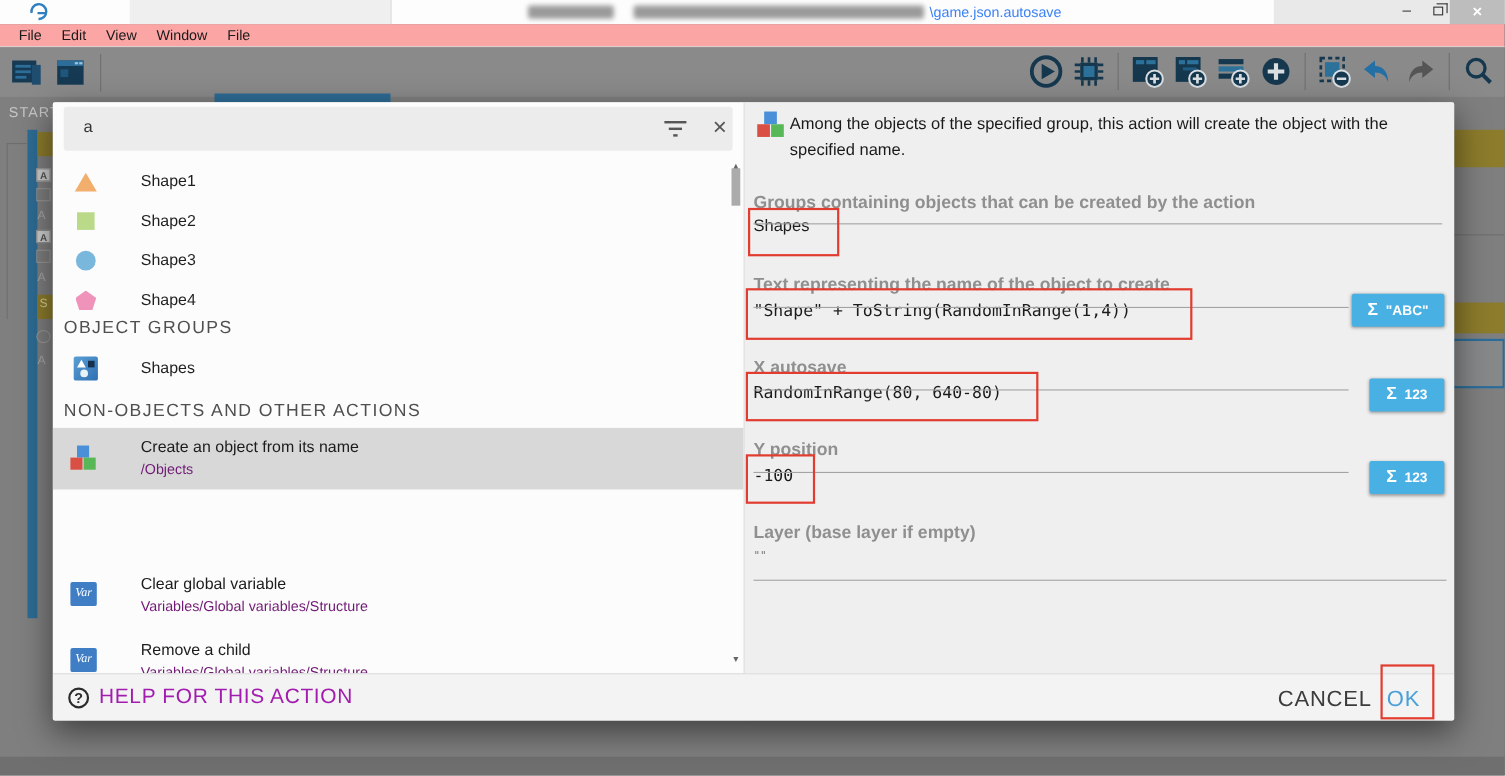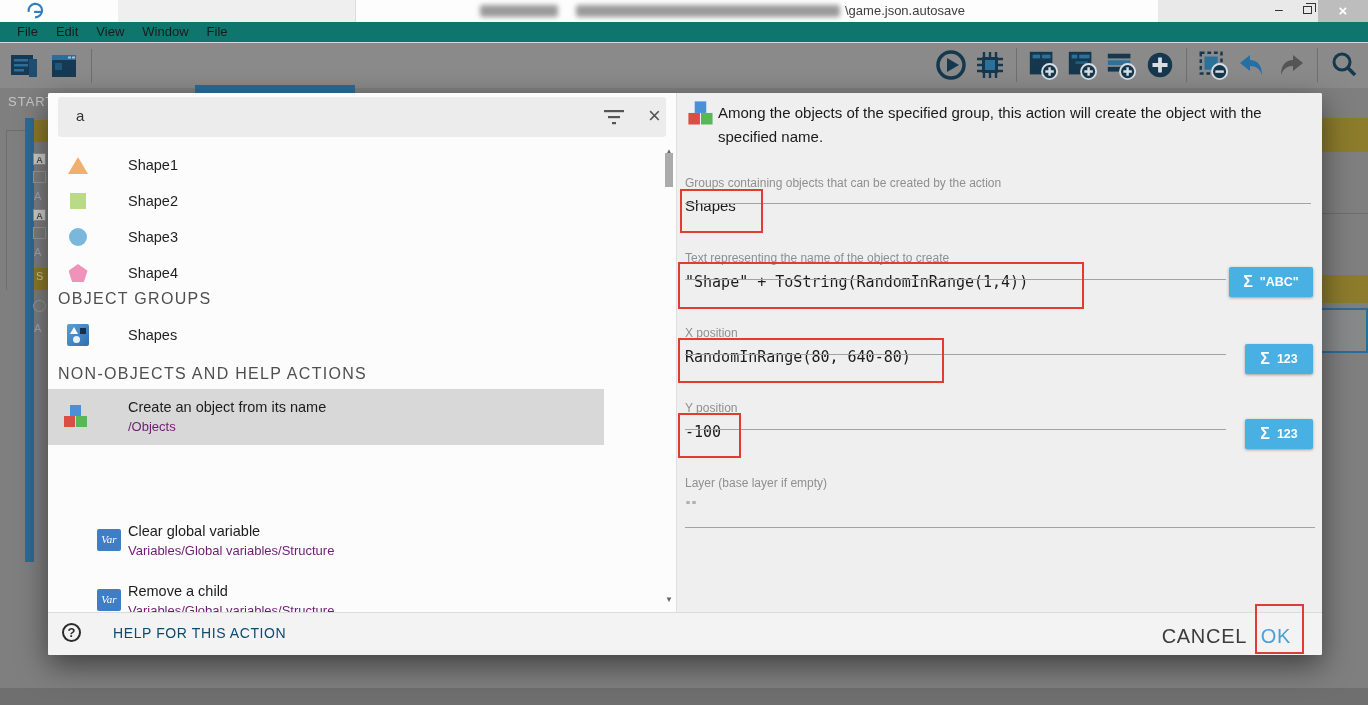--- a/index.html
+++ b/index.html
@@ -7,31 +7,31 @@
   .page { position:relative; width:1368px; height:705px; background:#7f7f7f; overflow:hidden;
           font-family:"Liberation Sans", sans-serif; }
 
   
   .titlebar { position:absolute; top:0; left:0; width:1368px; height:22px; background:#fdfdfd; }
   .tb-tabblock { position:absolute; left:118px; top:0; width:238px; height:22px; background:#efefef; border-right:1px solid #ddd; }
   .logo { position:absolute; left:26px; top:2px; width:18px; height:18px; }
   .blurbar { position:absolute; top:5px; height:12px; background:#9a9a9a; filter:blur(2.5px); border-radius:2px; }
   .blur1 { left:480px; width:78px; }
   .blur2 { left:576px; width:264px; }
-  .title-text { position:absolute; left:845px; top:3px; font-size:13px; color:#404040; white-space:pre; }
+  .title-text { position:absolute; left:845px; top:3px; font-size:13px; color:#3b82f6; white-space:pre; }
   .tb-right { position:absolute; left:1158px; top:0; width:210px; height:22px; background:#e9e9e9; }
   .winbtn { position:absolute; top:0; height:22px; width:34px; text-align:center; color:#333; cursor:default; }
   .btn-min { left:1262px; font-size:14px; line-height:18px; }
   .btn-restore { left:1292px; }
   .restore-glyph { position:absolute; left:11px; top:6px; width:9px; height:8px; border:1px solid #333; background:#e9e9e9; }
   .restore-glyph::before { content:""; position:absolute; left:2px; top:-4px; width:9px; height:8px; border:1px solid #333; border-bottom:none; border-left:none; }
   .btn-close { left:1318px; width:50px; background:#bdbdbd; color:#fff; font-size:15px; line-height:21px; font-weight:bold; }
 
   
-  .menubar { position:absolute; top:22px; left:0; width:1368px; height:21px; background:#0f766e;
+  .menubar { position:absolute; top:22px; left:0; width:1368px; height:21px; background:#fca5a5;
              border-bottom:1px solid #d8d8d8; display:flex; align-items:center; padding-left:8px; }
   .menu-item { font-size:13px; color:#1a1a1a; padding:0 9px; line-height:20px; }
 
   
   .toolbar { position:absolute; top:43px; left:0; width:1368px; height:45px; background:#8a8a8a; }
   .tool-left { position:absolute; left:8px; top:6px; display:flex; align-items:center; gap:8px; }
   .tool-right { position:absolute; right:8px; top:5px; display:flex; align-items:center; gap:7px; }
   .tsep { width:1px; height:34px; background:#6f6f6f; margin:0 3px; }
   .ticon { width:32px; height:32px; display:flex; align-items:center; justify-content:center; }
 
@@ -64,21 +64,21 @@
   .sb-arrow { position:absolute; left:616px; width:10px; font-size:8px; color:#666; text-align:center; }
   .sb-thumb { position:absolute; left:617px; top:60px; width:8px; height:34px; background:#ababab; }
 
   
   .obj-row { position:absolute; left:0; width:616px; height:36px; }
   .obj-ico { position:absolute; left:16px; top:50%; transform:translateY(-50%); width:28px; height:24px;
              display:flex; align-items:center; justify-content:center; }
   .obj-label { position:absolute; left:80px; top:50%; transform:translateY(-50%); font-size:14.5px; color:#1f1f1f; }
   .sec-header { position:absolute; left:10px; width:600px; font-size:16px; color:#4f4f4f; letter-spacing:1.3px; }
 
-  .act-row { position:absolute; left:0; width:556px; height:56px; }
+  .act-row { position:absolute; left:0; width:628px; height:56px; }
   .act-row.selected { background:#d8d8d8; }
   .act-ico { position:absolute; left:16px; top:16px; }
   .act-title { position:absolute; left:80px; top:10px; font-size:14.5px; color:#1c1c1c; }
   .act-sub { position:absolute; left:80px; top:30px; font-size:13px; color:#701a75; }
 
   
   .sh-triangle { width:0; height:0; border-left:10px solid transparent; border-right:10px solid transparent; border-bottom:17px solid #f2ae6c; }
   .sh-square { width:16px; height:16px; background:#bad989; }
   .sh-circle { width:18px; height:18px; border-radius:50%; background:#79b7dd; }
   .sh-pentagon { width:19px; height:18px; background:#f093ba; clip-path:polygon(50% 0,100% 38%,81% 100%,19% 100%,0 38%); }
@@ -91,35 +91,35 @@
   .cubes .c1 { left:6px; top:0; background:#4a90d9; }
   .cubes .c2 { left:0; top:11px; background:#d94f43; }
   .cubes .c3 { left:12px; top:11px; background:#58b857; }
   .move-ico { position:relative; width:24px; height:24px; }
   .move-ico i { position:absolute; border-radius:50%; }
   .move-ico .m1 { left:1px; top:2px; width:9px; height:9px; background:#4a78c4; }
   .move-ico .m2 { left:12px; top:0; width:10px; height:10px; background:#6f9fd8; }
   .move-ico .m3 { left:4px; top:13px; width:10px; height:10px; background:#3c69b4; }
   .move-ico .m4 { left:15px; top:14px; width:8px; height:8px; background:#9ab8dd; }
   .var-ico { width:24px; height:22px; background:#3f7ec5; border-radius:2px; color:#fff; text-align:center;
-             font-family:"Liberation Serif", serif; font-style:italic; font-size:11px; line-height:21px;margin-left:33px; }
+             font-family:"Liberation Serif", serif; font-style:italic; font-size:11px; line-height:21px; }
 
   
   .dlg-footer { position:absolute; left:0; top:519px; width:1274px; height:43px; background:#f3f3f3; border-top:1px solid #dcdcdc; z-index:5; }
   .help-wrap { position:absolute; left:14px; top:10px; display:flex; align-items:center; gap:9px; }
   .help-ic { width:19px; height:19px; border:2px solid #2b2b2b; border-radius:50%; color:#2b2b2b; font-size:13px; font-weight:bold; text-align:center; line-height:16px; }
-  .help-label { font-size:14px; color:#0c4a6e; letter-spacing:.6px;margin-left:23px; }
+  .help-label { font-size:19px; color:#a21caf; letter-spacing:.6px; }
   .ftr-btn { position:absolute; top:12px; font-size:20px; letter-spacing:.7px; }
   .btn-cancel { right:75px; color:#3c3c3c; }
   .btn-ok { right:31px; color:#4aa0d8; }
 
   
   .desc-ico { position:absolute; left:12px; top:9px; transform:scale(1.05); }
   .desc-text { position:absolute; left:41px; top:8px; width:588px; font-size:15px; color:#1a1a1a; line-height:24px; }
-  .fld-label { position:absolute; left:8px; font-size:12px; color:#8f8f8f; }
+  .fld-label { position:absolute; left:8px; font-size:16px; color:#8f8f8f;font-weight:bold; }
   .fld-value { position:absolute; left:8px; font-size:15px; color:#1b1b1b; white-space:pre; }
   .mono { font-family:"DejaVu Sans Mono", monospace; }
   .fld-line { position:absolute; left:8px; border-bottom:1px solid #a3a3a3; }
   .tiny-quotes { font-family:"DejaVu Sans Mono", monospace; font-size:10px; color:#777; }
   .sigma-btn { position:absolute; background:#49b0e4; color:#fff; border-radius:2px; box-shadow:0 1px 3px rgba(0,0,0,.35);
                display:flex; align-items:center; justify-content:center; gap:7px; height:30px; }
   .sigma-btn .sg { font-size:16px; font-weight:bold; }
   .sigma-btn .sgt { font-size:12.5px; font-weight:bold; }
 
   
@@ -329,21 +329,21 @@
         <div class="obj-ico">
             <div class="grp-ico">
               <i class="g1"></i>
               <i class="g2"></i>
               <i class="g3"></i>
             </div>
           </div>
         <div class="obj-label">Shapes</div>
       </div>
 
-      <div class="sec-header" style="top:272px;">NON-OBJECTS AND HELP ACTIONS</div>
+      <div class="sec-header" style="top:272px;">NON-OBJECTS AND OTHER ACTIONS</div>
 
       <div class="act-row selected" style="top:296px;">
         <div class="act-ico">
             <div class="cubes">
               <i class="c1"></i>
               <i class="c2"></i>
               <i class="c3"></i>
             </div>
           </div>
         <div class="act-title">Create an object from its name</div>
@@ -380,21 +380,21 @@
       <div class="fld-line" style="top:110px;width:626px;"></div>
 
       <div class="fld-label" style="top:158px;">Text representing the name of the object to create</div>
       <div class="fld-value mono" style="top:180px;">"Shape" + ToString(RandomInRange(1,4))</div>
       <div class="fld-line" style="top:186px;width:541px;"></div>
       <div class="sigma-btn" style="left:552px;top:174px;width:84px;">
         <span class="sg">Σ</span>
         <span class="sgt">"ABC"</span>
       </div>
 
-      <div class="fld-label" style="top:233px;">X position</div>
+      <div class="fld-label" style="top:233px;">X autosave</div>
       <div class="fld-value mono" style="top:255px;">RandomInRange(80, 640-80)</div>
       <div class="fld-line" style="top:261px;width:541px;"></div>
       <div class="sigma-btn" style="left:568px;top:251px;width:68px;">
         <span class="sg">Σ</span>
         <span class="sgt">123</span>
       </div>
 
       <div class="fld-label" style="top:308px;">Y position</div>
       <div class="fld-value mono" style="top:330px;">-100</div>
       <div class="fld-line" style="top:336px;width:541px;"></div>

